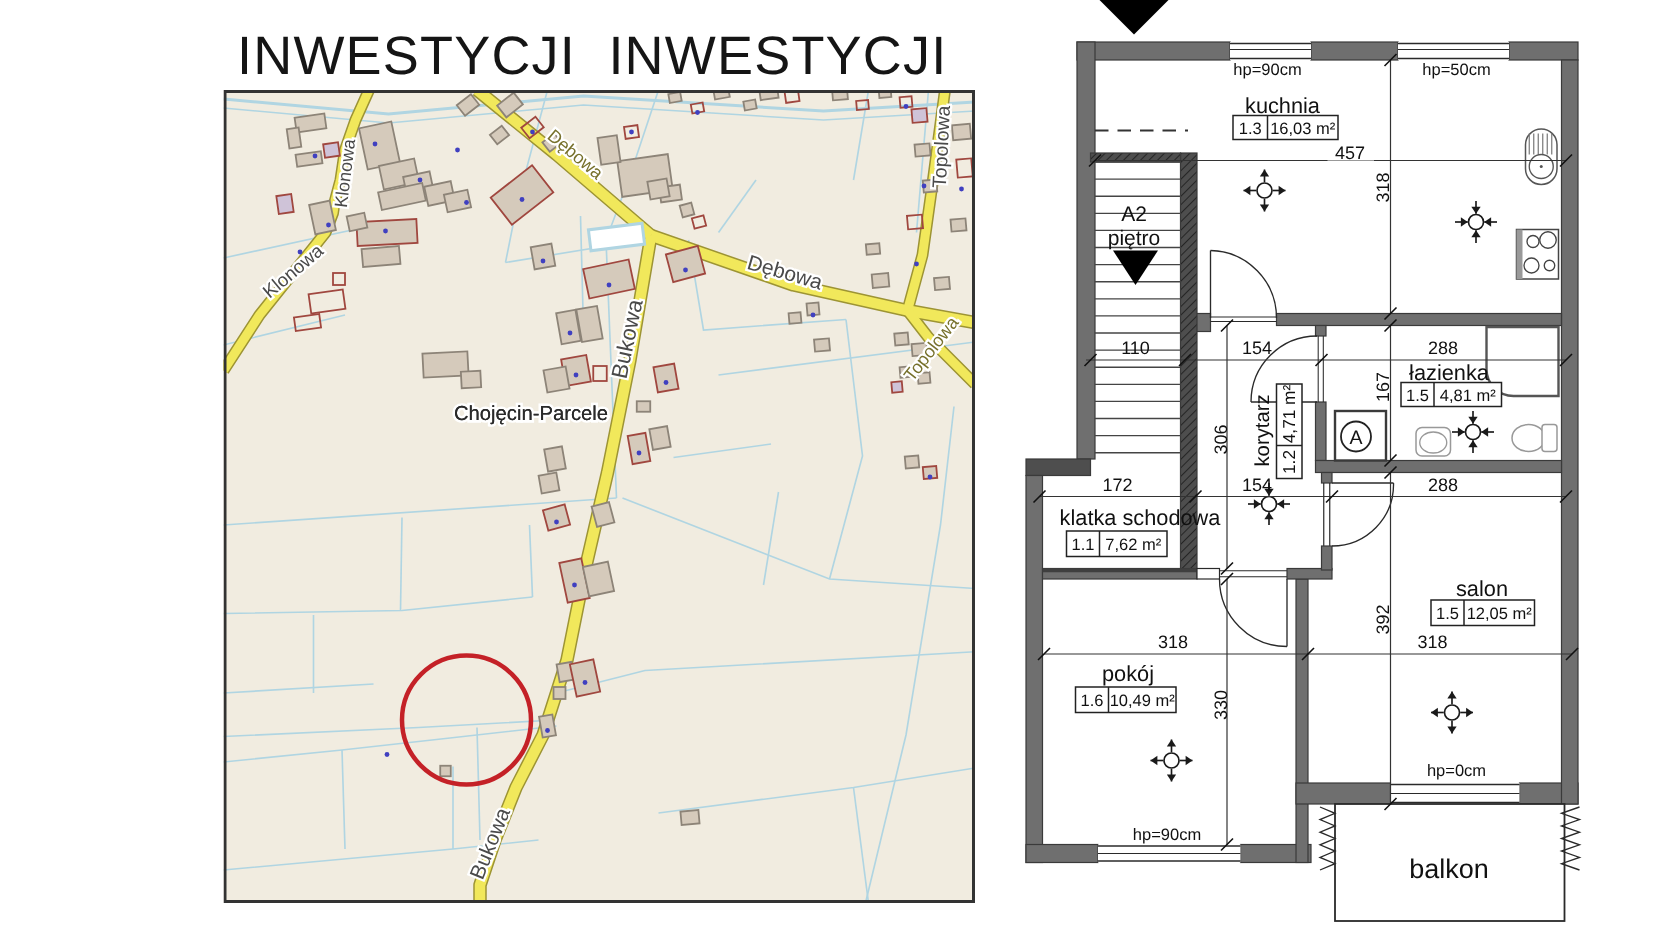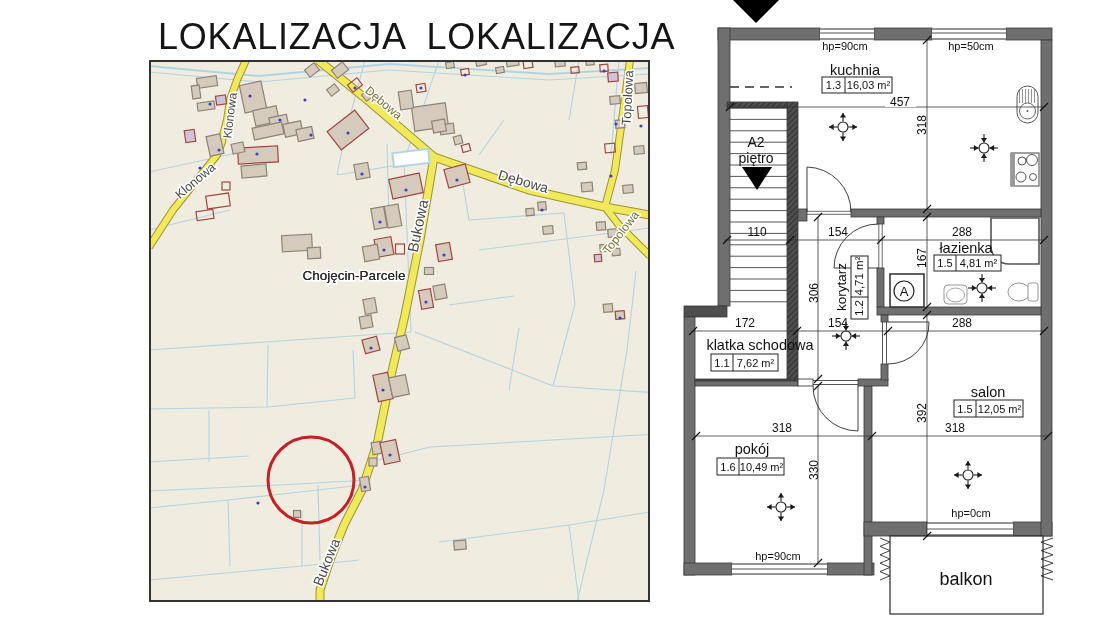--- a/index.html
+++ b/index.html
@@ -1,19 +1,19 @@
 <!DOCTYPE html>
 <html><head><meta charset="utf-8">
 <style>
 html,body{margin:0;padding:0;width:1110px;height:623px;background:#fff;overflow:hidden}
 body{font-family:"Liberation Sans",sans-serif;position:relative}
 .title{position:absolute;left:158px;top:16px;font-size:36px;color:#151515;letter-spacing:0.8px;white-space:pre}
 </style></head>
 <body>
-<div class="title">LOKALIZACJA  LOKALIZACJA</div>
+<div class="title">INWESTYCJI  INWESTYCJI</div>
 <svg style="position:absolute;left:149px;top:60px" width="501" height="542" viewBox="0 0 501 542">
 <defs>
       <clipPath id="mapc">
         <rect x="0" y="0" width="501" height="542"></rect>
       </clipPath>
     </defs>
 <g clip-path="url(#mapc)">
 <rect x="0" y="0" width="501" height="542" fill="#f1ece0"></rect>
 <path d="M 0 6 L 110 16 L 240 4 L 400 14 L 501 8" fill="none" stroke="#b0d5e2" stroke-width="2"></path>
 <path d="M 0 12 L 110 22 L 240 10 L 400 20 L 501 14" fill="none" stroke="#b0d5e2" stroke-width="1"></path>

